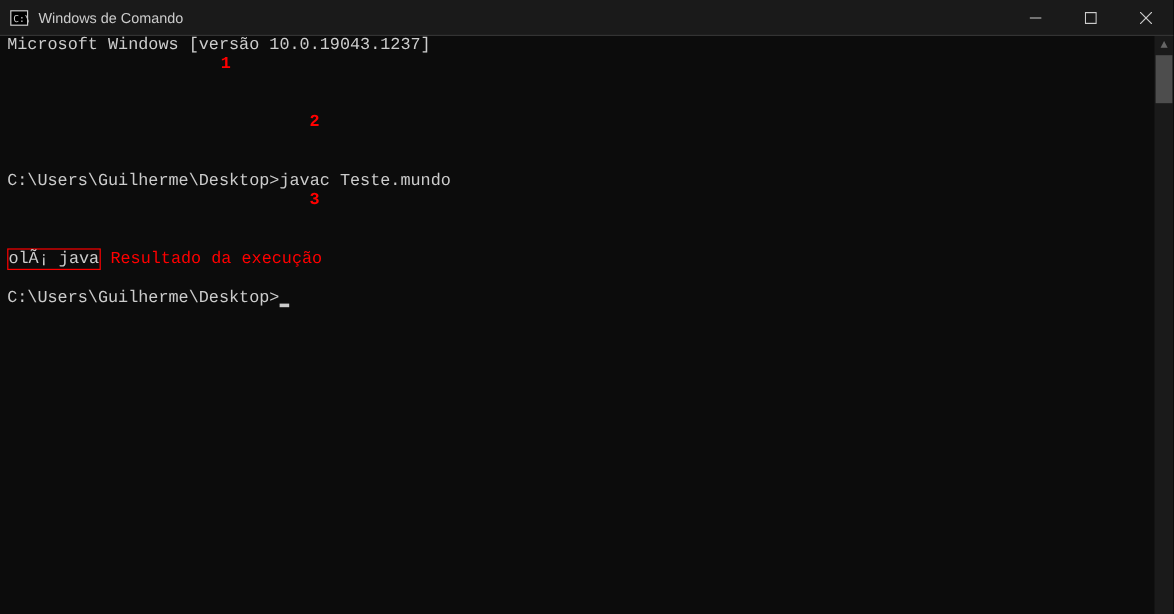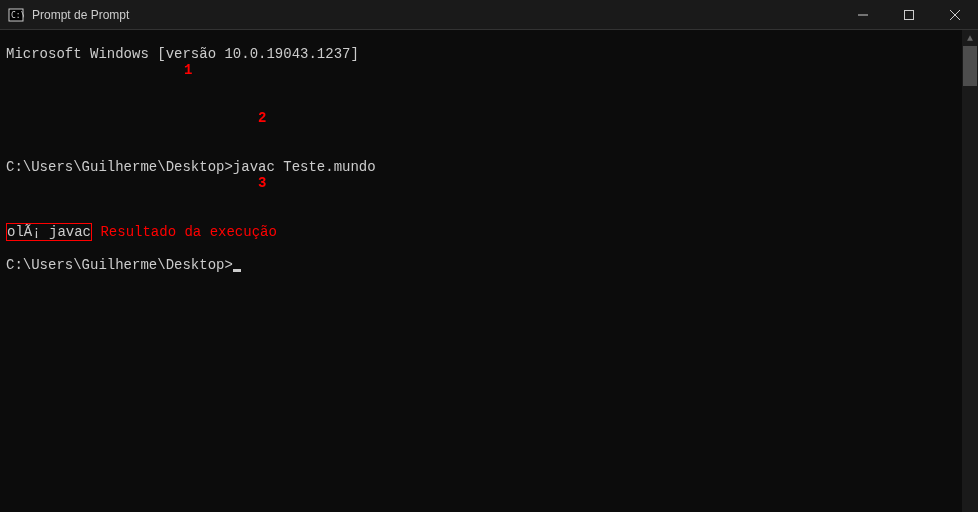--- a/index.html
+++ b/index.html
@@ -53,21 +53,21 @@
       width: 46px;
       height: 30px;
       display: flex;
       align-items: center;
       justify-content: center;
       color: #ccc;
       font-family: 'Segoe UI', sans-serif;
       cursor: default;
     }
     .terminal {
-      padding: 16px 6px;
+      padding: 0 6px;
       color: #ccc;
       font-size: 14px;
       line-height: 1.15;
       background: #0c0c0c;
       height: calc(100% - 30px);
       position: relative;
     }
     .line {
       white-space: pre;
       position: relative;
@@ -124,21 +124,21 @@
 <body>
 
 <div class="title-bar">
   <div class="title-left">
     <span class="app-icon">
       <svg viewBox="0 0 16 16">
         <rect x="1" y="2" width="14" height="12" fill="#000" stroke="#ccc" stroke-width="1"></rect>
         <text x="3" y="11" fill="#ccc" font-size="8" font-family="monospace">C:\</text>
       </svg>
     </span>
-    <span class="title-text">Prompt de Prompt</span>
+    <span class="title-text">Windows de Comando</span>
   </div>
   <div class="window-controls">
     <div class="win-btn">
       <svg width="10" height="10" viewBox="0 0 10 10">
           <line x1="0" y1="5" x2="10" y2="5" stroke="#ccc" stroke-width="1"></line>
         </svg>
     </div>
     <div class="win-btn">
       <svg width="10" height="10" viewBox="0 0 10 10">
           <rect x="0.5" y="0.5" width="9" height="9" fill="none" stroke="#ccc" stroke-width="1"></rect>
@@ -158,21 +158,21 @@
   <div class="line">&nbsp;
     <span class="annotation-num" style="left: 178px; top: 0px;">1</span>
   </div>
   <div class="line">&nbsp;
     <span class="annotation-num" style="left: 252px; top: 0px;">2</span>
   </div>
   <div class="line"><span>C:\Users\Guilherme\Desktop&gt;</span><span>javac Teste.mundo</span></div>
   <div class="line">&nbsp;
     <span class="annotation-num" style="left: 252px; top: 0px;">3</span>
   </div>
-  <div class="line"><span class="output-highlight">olÃ¡ javac</span> <span class="annotation-text">Resultado da execução</span></div>
+  <div class="line"><span class="output-highlight">olÃ¡ java</span> <span class="annotation-text">Resultado da execução</span></div>
   <div class="line">&nbsp;</div>
   <div class="line"><span>C:\Users\Guilherme\Desktop&gt;</span><span class="cursor"></span></div>
 </div>
 
 <div class="scrollbar">
   <div class="scroll-arrow">▲</div>
   <div class="scroll-thumb"></div>
 </div>
 
 </body></html>

